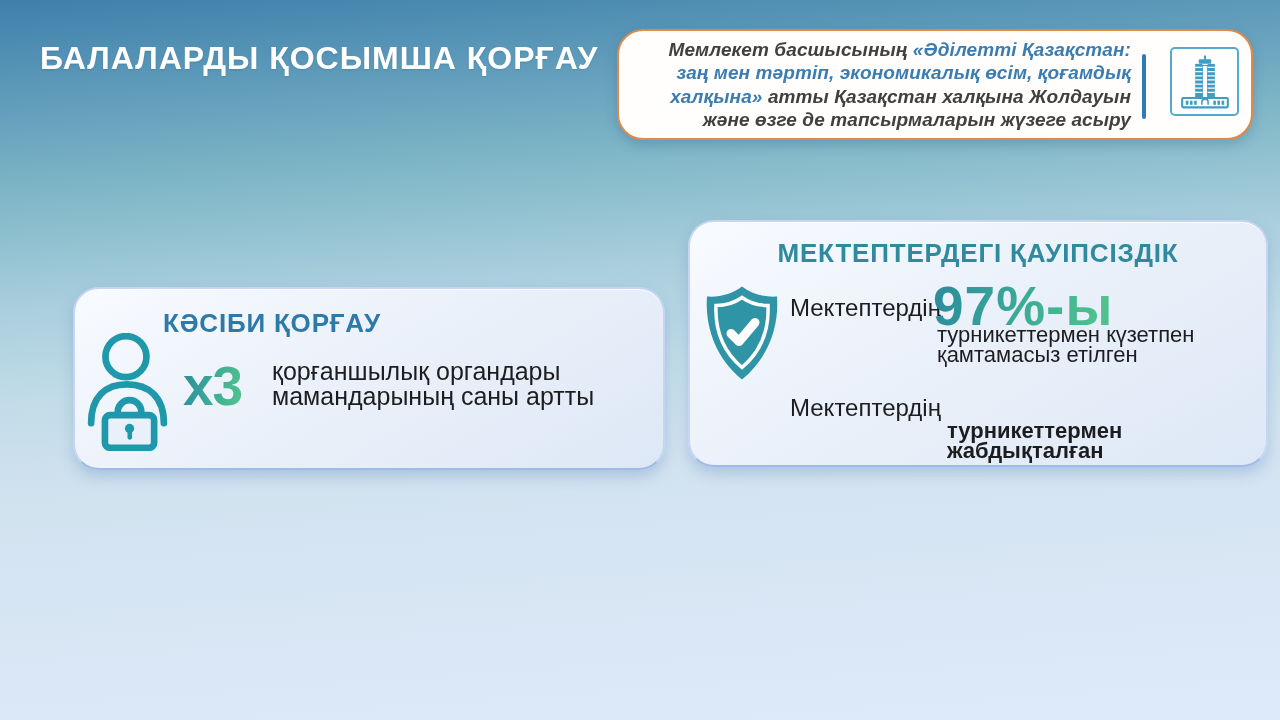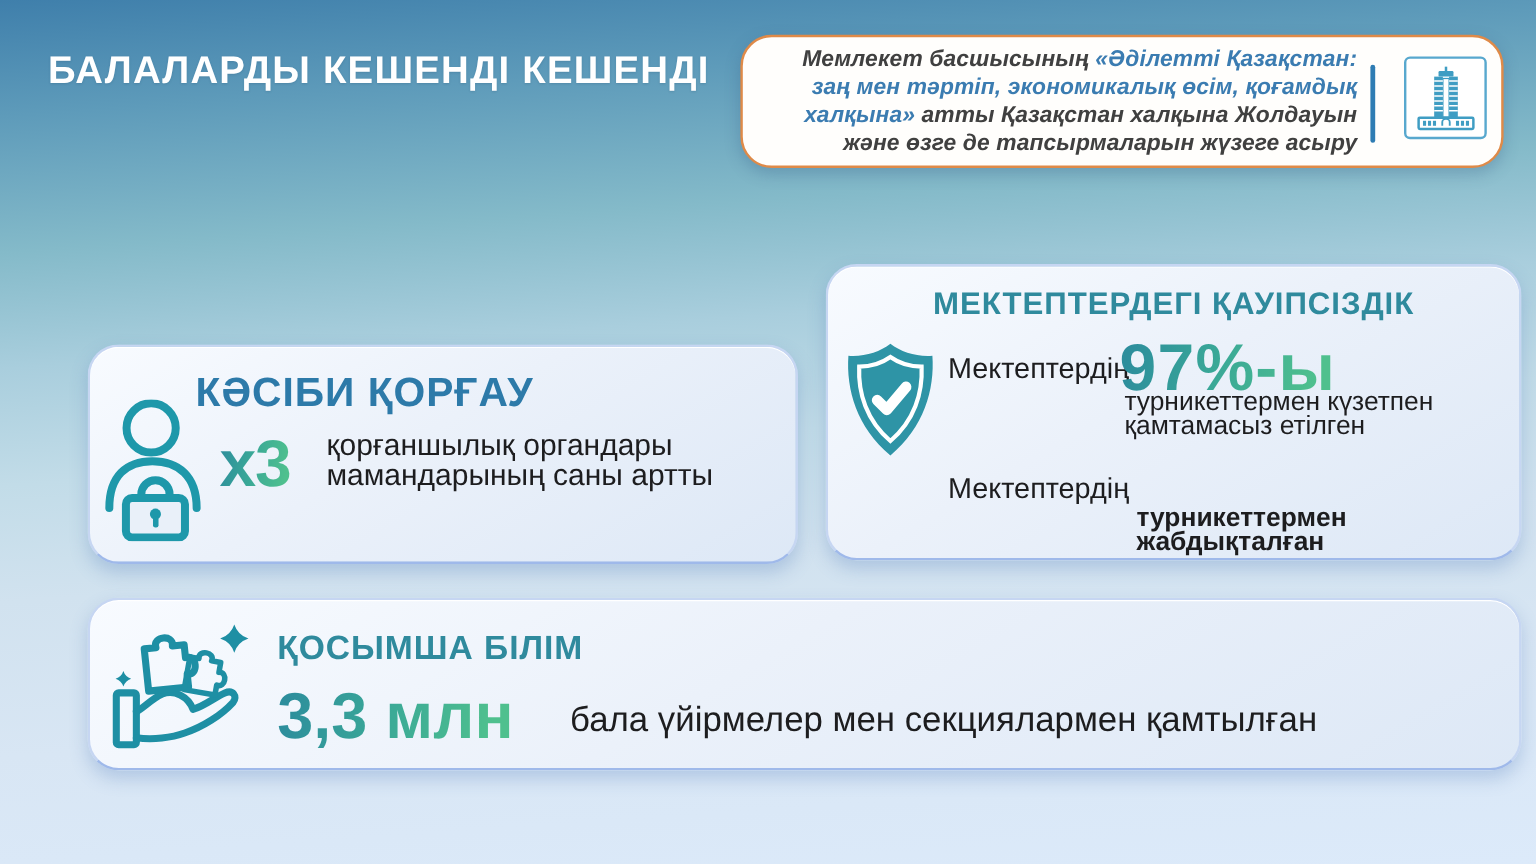--- a/index.html
+++ b/index.html
@@ -51,21 +51,21 @@
     box-shadow: 0 7px 14px rgba(90,130,190,.30), inset 0 1px 0 #ffffff;
     margin-left: 28px;
   }
   .card-professional { left: 45px;  top: 287px; width: 592px;  height: 183px; }
   .card-safety       { left: 660px; top: 220px; width: 580px;  height: 247px; }
   .card-education    { left: 45px;  top: 498px; width: 1195px; height: 144px; }
 
   .card-title { position: absolute; font-weight: 700; letter-spacing: .8px; }
 
   
-  .prof-title { left: 88px; top: 19px; font-size: 34px; color: #2d7aa9; }
+  .prof-title { left: 88px; top: 19px; font-size: 26px; color: #2d7aa9; }
   .prof-icon  { position: absolute; left: 12px; top: 44px; width: 82px; height: 118px; }
   .prof-mult  { position: absolute; left: 108px; top: 70px; font-size: 55px; font-weight: 700; line-height: 1; letter-spacing: -1px; }
   .prof-desc  { position: absolute; left: 197px; top: 70px; width: 330px;
                 font-size: 25px; line-height: 25px; color: #1d1d1f; }
   .prof-detail{ position: absolute; left: 195px; top: 123px;
                 font-size: 27px; font-style: italic; color: #2b93a8; letter-spacing: .3px; }
 
   
   .safety-title { left: 0; right: 0; top: 16px; text-align: center; font-size: 26px; color: #2f8a9d; }
   .safety-icon  { position: absolute; left: 14px; top: 62px; width: 76px; height: 99px; }
@@ -88,21 +88,21 @@
   .grad-text {
     background: linear-gradient(100deg, #2d8e9c 5%, #3aa897 45%, #4fc08e 90%);
     -webkit-background-clip: text; background-clip: text; color: transparent;
   }
 </style>
 </head>
 <body>
 
 <div class="stage">
 
-  <h1 class="page-title">БАЛАЛАРДЫ КЕШЕНДІ КЕШЕНДІ</h1>
+  <h1 class="page-title">БАЛАЛАРДЫ ҚОСЫМША ҚОРҒАУ</h1>
 
   <div class="header-note">
     <p class="note-text">
       <span class="seg-orange">Мемлекет басшысының </span><span class="seg-blue">«Әділетті Қазақстан: заң мен тәртіп, экономикалық өсім, қоғамдық халқына»</span><span class="seg-orange"> атты Қазақстан халқына Жолдауын және өзге де тапсырмаларын жүзеге асыру</span>
     </p>
     <div class="note-divider"></div>
     <div class="note-logo">
       <svg width="50" height="56" viewBox="0 0 48 54">
         <g fill="#3f9dc3">
           <rect x="23" y="1.5" width="2" height="4"></rect>
@@ -154,35 +154,14 @@
     </svg>
 
     <span class="stat-prefix stat1-prefix">Мектептердің</span>
     <span class="stat-value grad-text stat1-value">97%-ы</span>
     <p class="stat-desc stat1-desc">турникеттермен күзетпен қамтамасыз етілген</p>
 
     <span class="stat-prefix stat2-prefix">Мектептердің</span>
     <p class="stat-desc stat2-desc">турникеттермен жабдықталған</p>
   </section>
 
-  <section class="card card-education">
-    <svg class="edu-icon" viewBox="0 0 120 107">
-      <g fill="none" stroke="#1e8fa4" stroke-width="6" stroke-linejoin="round" stroke-linecap="round">
-        <rect x="5" y="59" width="17" height="44" rx="2"></rect>
-        <path d="M22,97 C36,99 52,97 63,93 C78,88 94,78 104,67 C108,62 104,56 97,59 C88,63 80,70 70,73 C66,62 54,56 44,60 C35,64 28,72 22,75"></path>
-        <g transform="translate(25,6) rotate(-6)">
-          <path d="M2,16 h10 c-2.5,-10 16.5,-10 14,0 h10 v11 c10,-2.5 10,16.5 0,14 v11 h-34 z"></path>
-        </g>
-        <g transform="translate(68,16) rotate(10) scale(0.78)">
-          <path d="M2,16 h10 c-2.5,-10 16.5,-10 14,0 h10 v11 c10,-2.5 10,16.5 0,14 v11 h-34 z"></path>
-        </g>
-      </g>
-      <g fill="#1e8fa4">
-        <path transform="translate(105,13)" d="M0,-12 Q3,-3 12,0 Q3,3 0,12 Q-3,3 -12,0 Q-3,-3 0,-12 Z"></path>
-        <path transform="translate(11,47) scale(0.55)" d="M0,-12 Q3,-3 12,0 Q3,3 0,12 Q-3,3 -12,0 Q-3,-3 0,-12 Z"></path>
-      </g>
-    </svg>
-    <h2 class="card-title edu-title">ҚОСЫМША БІЛІМ</h2>
-    <div class="edu-value grad-text">3,3 млн</div>
-    <p class="edu-desc">бала үйірмелер мен секциялармен қамтылған</p>
-  </section>
 
 </div>
 
 </body></html>

